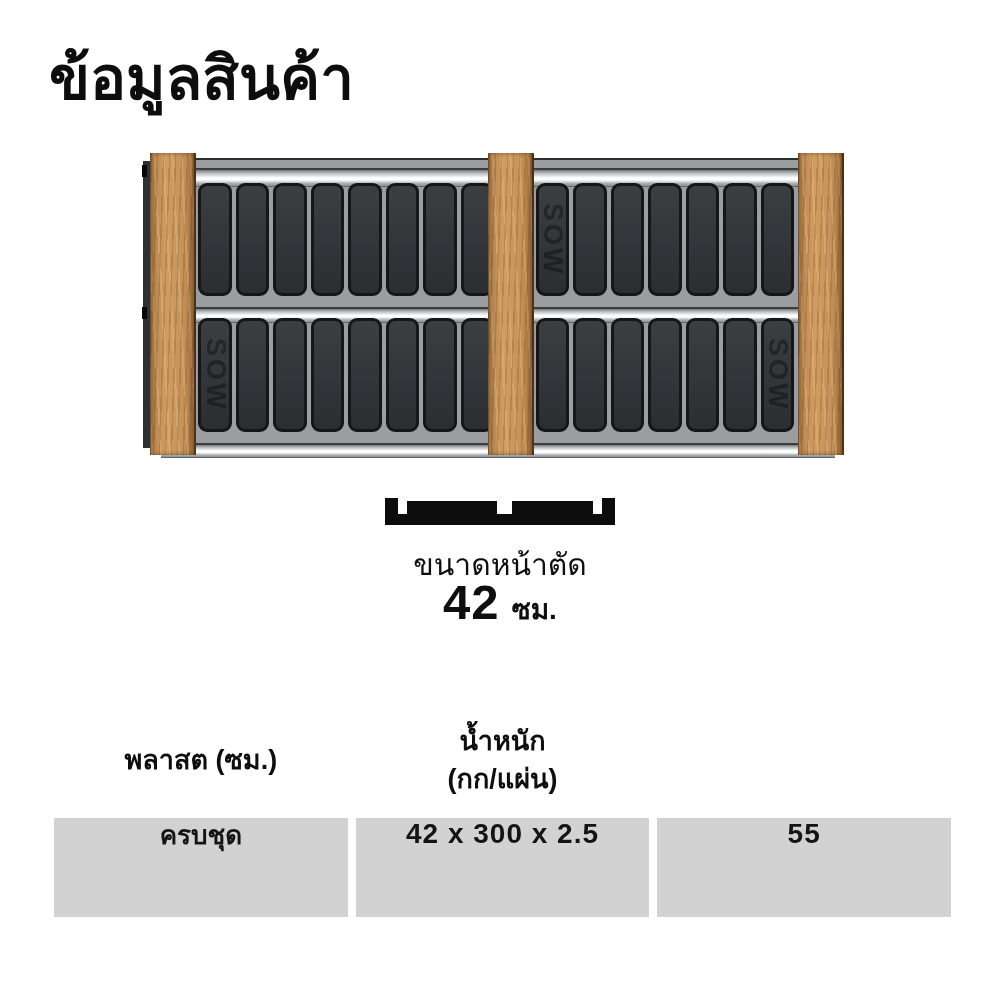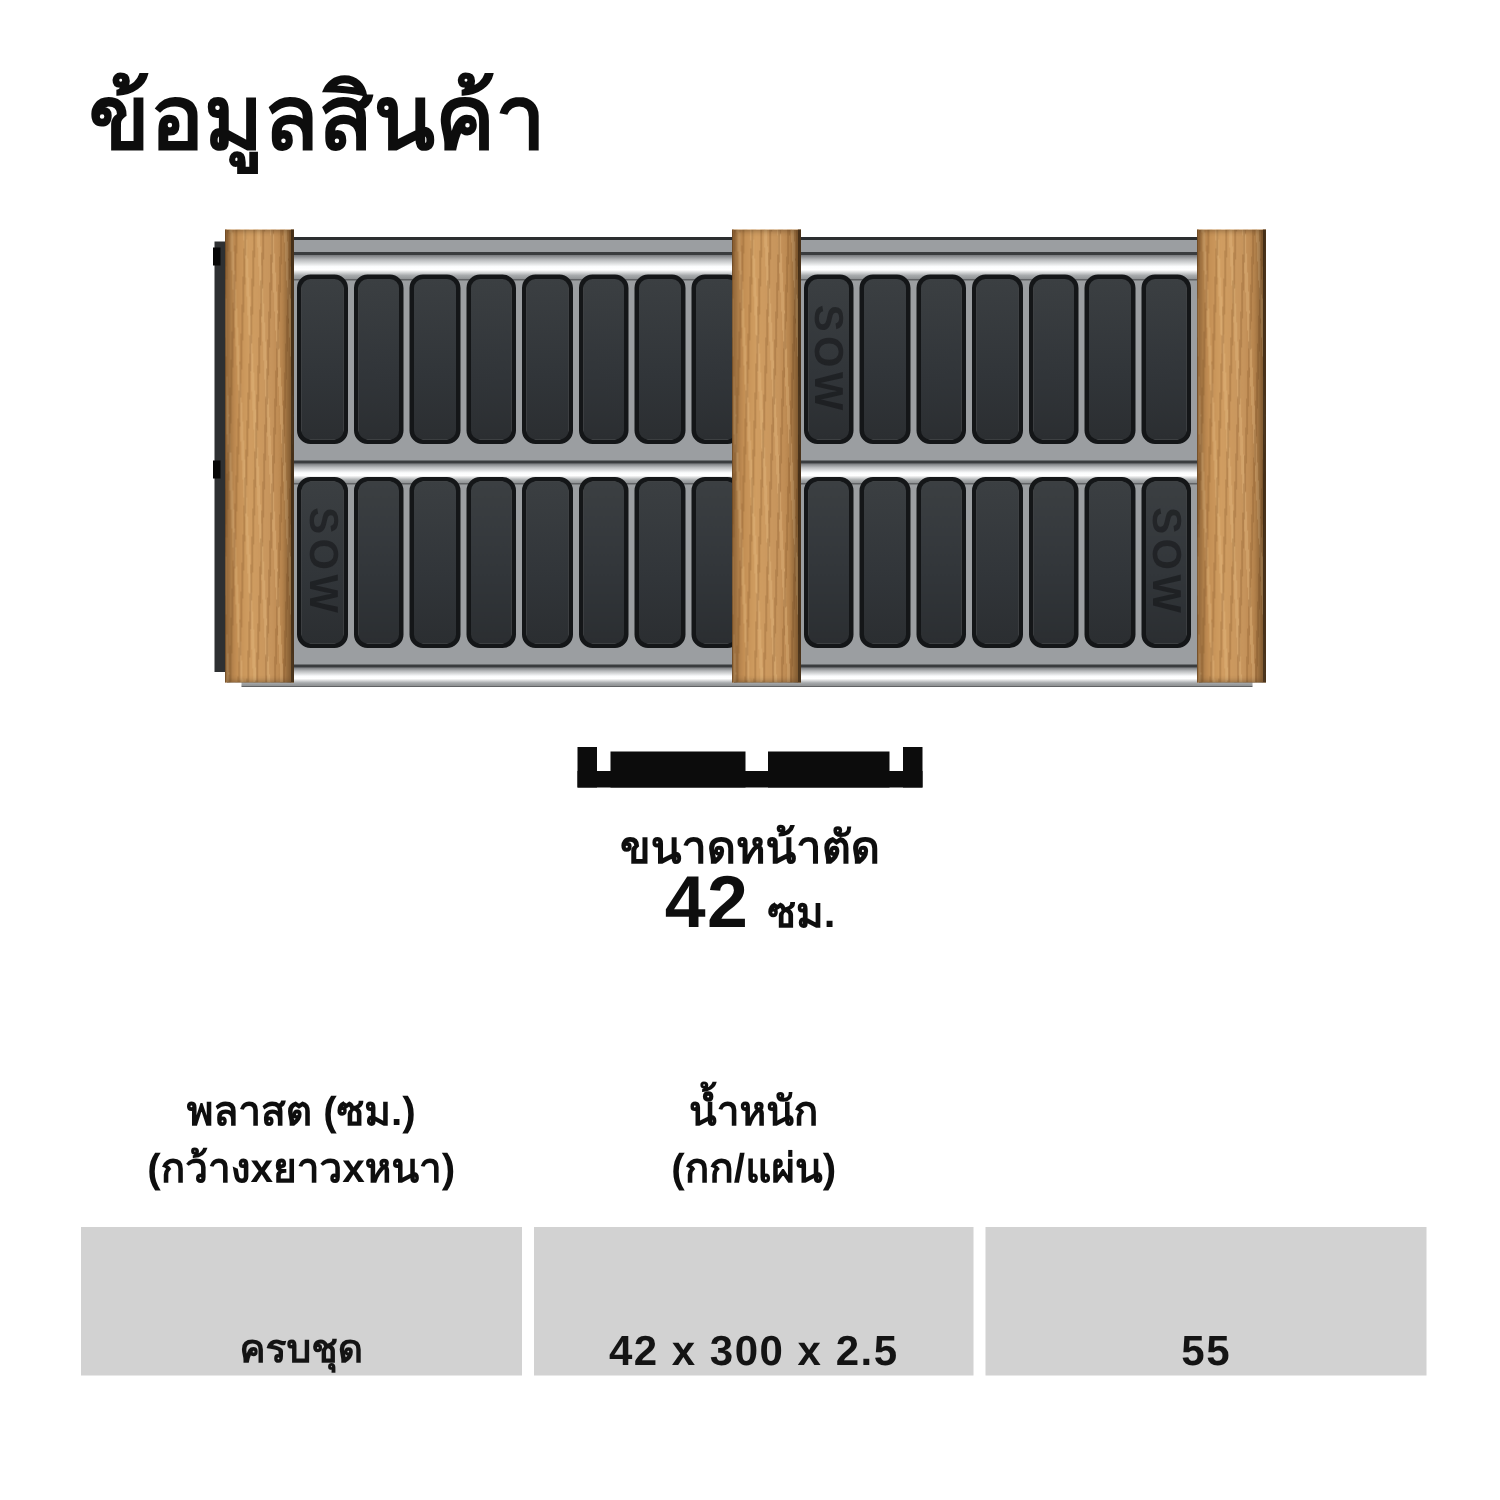--- a/index.html
+++ b/index.html
@@ -1,20 +1,20 @@
 <!DOCTYPE html>
 <html style="--wood: #c6945c; --slat-dark: #313539; --panel-gray: #9b9ea1; --table-cell-bg: #d2d2d2; --diagram-black: #0c0c0c; --text: #101010;"><head>
 <meta charset="utf-8">
 <style>
   html,body{margin:0;padding:0;background:#ffffff;}
   body{width:1000px;height:1000px;font-family:"Liberation Sans","DejaVu Sans",sans-serif;color:var(--text,#101010);}
   .canvas{position:relative;width:1000px;height:1000px;background:#ffffff;overflow:hidden;}
 
   
-  .title{position:absolute;left:59px;top:38px;margin:0;font-size:60px;line-height:1.35;font-weight:800;color:#0d0d0d;letter-spacing:0;}
+  .title{position:absolute;left:49px;top:38px;margin:0;font-size:60px;line-height:1.35;font-weight:800;color:#0d0d0d;letter-spacing:0;}
 
   
   .figure{position:absolute;left:143px;top:153px;width:700px;height:302px;}
   .board{position:absolute;left:7px;top:5px;right:2px;bottom:2px;background:var(--panel-gray,#9b9ea1);border:2px solid #2c2e30;}
   .rail{position:absolute;left:9px;right:4px;border-top:2px solid #3a3c3e;border-bottom:1px solid #606265;
         background:linear-gradient(180deg,#77797c 0%,#b9bbbd 20%,#fbfcfd 48%,#ffffff 62%,#a8abad 85%,#8f9294 100%);}
   .rail-top{top:8px;height:16px;}
   .rail-mid{top:147px;height:13px;}
   .rail-bot{top:283px;height:12px;}
   .slat-row{position:absolute;left:55px;width:596px;display:flex;gap:4px;}
@@ -46,33 +46,33 @@
   
   .cross-section{position:absolute;left:385px;top:498px;width:230px;height:27px;}
   .cross-section div{position:absolute;background:var(--diagram-black,#0c0c0c);}
   .cs-base{left:0;right:0;bottom:0;height:11px;}
   .cs-tab-l{left:0;top:0;width:13px;height:27px;}
   .cs-block-1{left:22px;top:3px;width:90px;bottom:0;}
   .cs-block-2{left:127px;top:3px;width:81px;bottom:0;}
   .cs-tab-r{right:0;top:0;width:13px;height:27px;}
 
   .cs-label{position:absolute;left:0;right:0;top:541px;text-align:center;
-            font-size:30px;font-weight:700;color:#0e0e0e;}
+            font-size:30px;font-weight:400;color:#0e0e0e;}
   .cs-size{position:absolute;left:0;right:0;top:574px;text-align:center;color:#0e0e0e;}
   .cs-num{font-size:49px;font-weight:800;letter-spacing:1px;}
   .cs-unit{font-size:28px;font-weight:700;margin-left:12px;}
 
   
   .spec-table{position:absolute;left:54px;top:712px;width:897px;}
   .thead,.tbody{display:grid;grid-template-columns:1fr 1fr 1fr;gap:8px;}
   .thead{height:98px;align-items:center;}
   .th{text-align:center;font-weight:700;font-size:27px;line-height:1.4;color:#0e0e0e;}
   .tbody{margin-top:8px;}
   .td{background:var(--table-cell-bg,#d2d2d2);height:99px;display:flex;flex-direction:column;
-      justify-content:flex-end;text-align:center;color:#141414;}
+      justify-content:flex-start;text-align:center;color:#141414;}
   .td-model{font-size:26px;font-weight:700;line-height:1.35;}
   .td-big{font-size:28px;font-weight:700;letter-spacing:1px;}
 </style>
 </head>
 <body>
 
 <div class="canvas">
 
   <h1 class="title">ข้อมูลสินค้า</h1>
 
@@ -140,21 +140,20 @@
 
   <div class="cs-label">ขนาดหน้าตัด</div>
   <div class="cs-size">
     <span class="cs-num">42</span><span class="cs-unit">ซม.</span>
   </div>
 
   <div class="spec-table">
     <div class="thead">
       <div class="th">
         <div>พลาสต (ซม.)</div>
-        <div>(กว้างxยาวxหนา)</div>
       </div>
       <div class="th">
         <div>น้ำหนัก</div>
         <div>(กก/แผ่น)</div>
       </div>
     </div>
     <div class="tbody">
       <div class="td td-model">
         <div>ครบชุด</div>
       </div>

